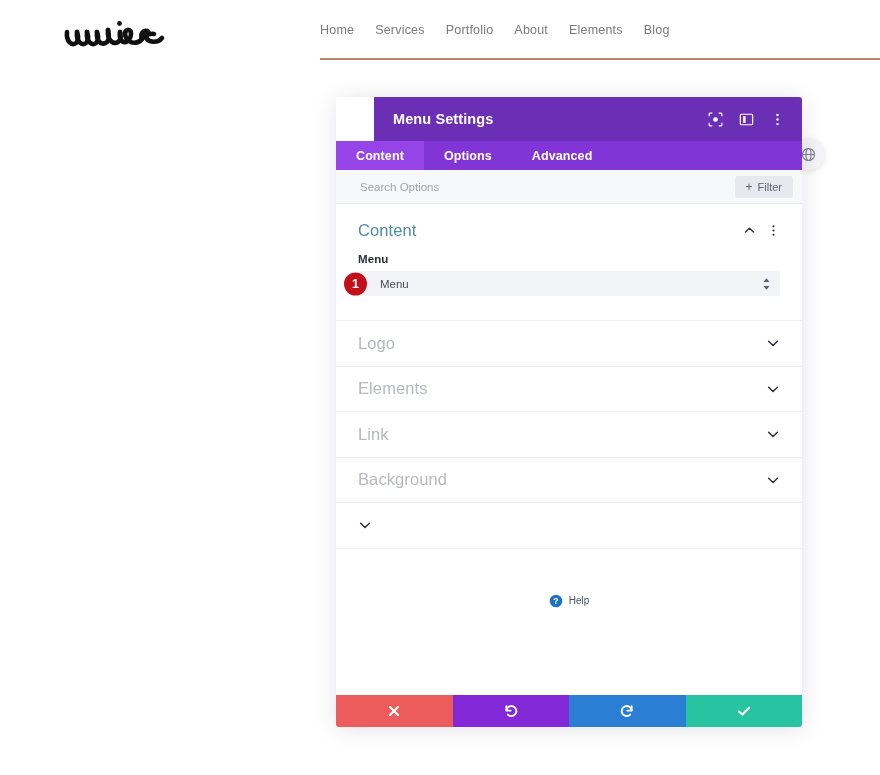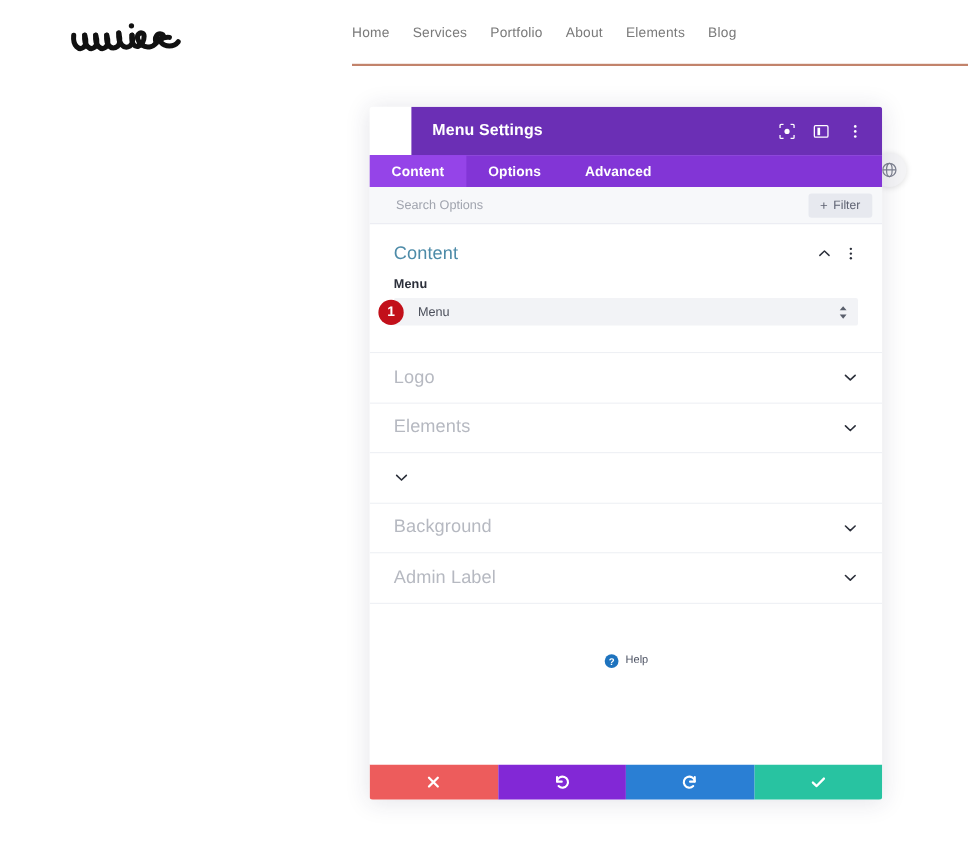--- a/index.html
+++ b/index.html
@@ -457,38 +457,38 @@
     <div class="acc-row">
       <div class="acc-title">Elements</div>
       <span class="acc-chevron">
         <svg width="14" height="14" viewBox="0 0 14 14" fill="none" stroke="#2b2f3a" stroke-width="1.45" stroke-linecap="round" stroke-linejoin="round">
           <polyline points="2.6,5.2 7,9.4 11.4,5.2"></polyline>
         </svg>
       </span>
     </div>
 
     <div class="acc-row">
+      <div class="acc-title">Link</div>
       <span class="acc-chevron">
         <svg width="14" height="14" viewBox="0 0 14 14" fill="none" stroke="#2b2f3a" stroke-width="1.45" stroke-linecap="round" stroke-linejoin="round">
           <polyline points="2.6,5.2 7,9.4 11.4,5.2"></polyline>
         </svg>
       </span>
     </div>
 
     <div class="acc-row">
       <div class="acc-title">Background</div>
       <span class="acc-chevron">
         <svg width="14" height="14" viewBox="0 0 14 14" fill="none" stroke="#2b2f3a" stroke-width="1.45" stroke-linecap="round" stroke-linejoin="round">
           <polyline points="2.6,5.2 7,9.4 11.4,5.2"></polyline>
         </svg>
       </span>
     </div>
 
     <div class="acc-row">
-      <div class="acc-title">Admin Label</div>
       <span class="acc-chevron">
         <svg width="14" height="14" viewBox="0 0 14 14" fill="none" stroke="#2b2f3a" stroke-width="1.45" stroke-linecap="round" stroke-linejoin="round">
           <polyline points="2.6,5.2 7,9.4 11.4,5.2"></polyline>
         </svg>
       </span>
     </div>
 
     <div class="help-row">
       <span class="help-icon">
         <svg width="14" height="14" viewBox="0 0 16 16">

